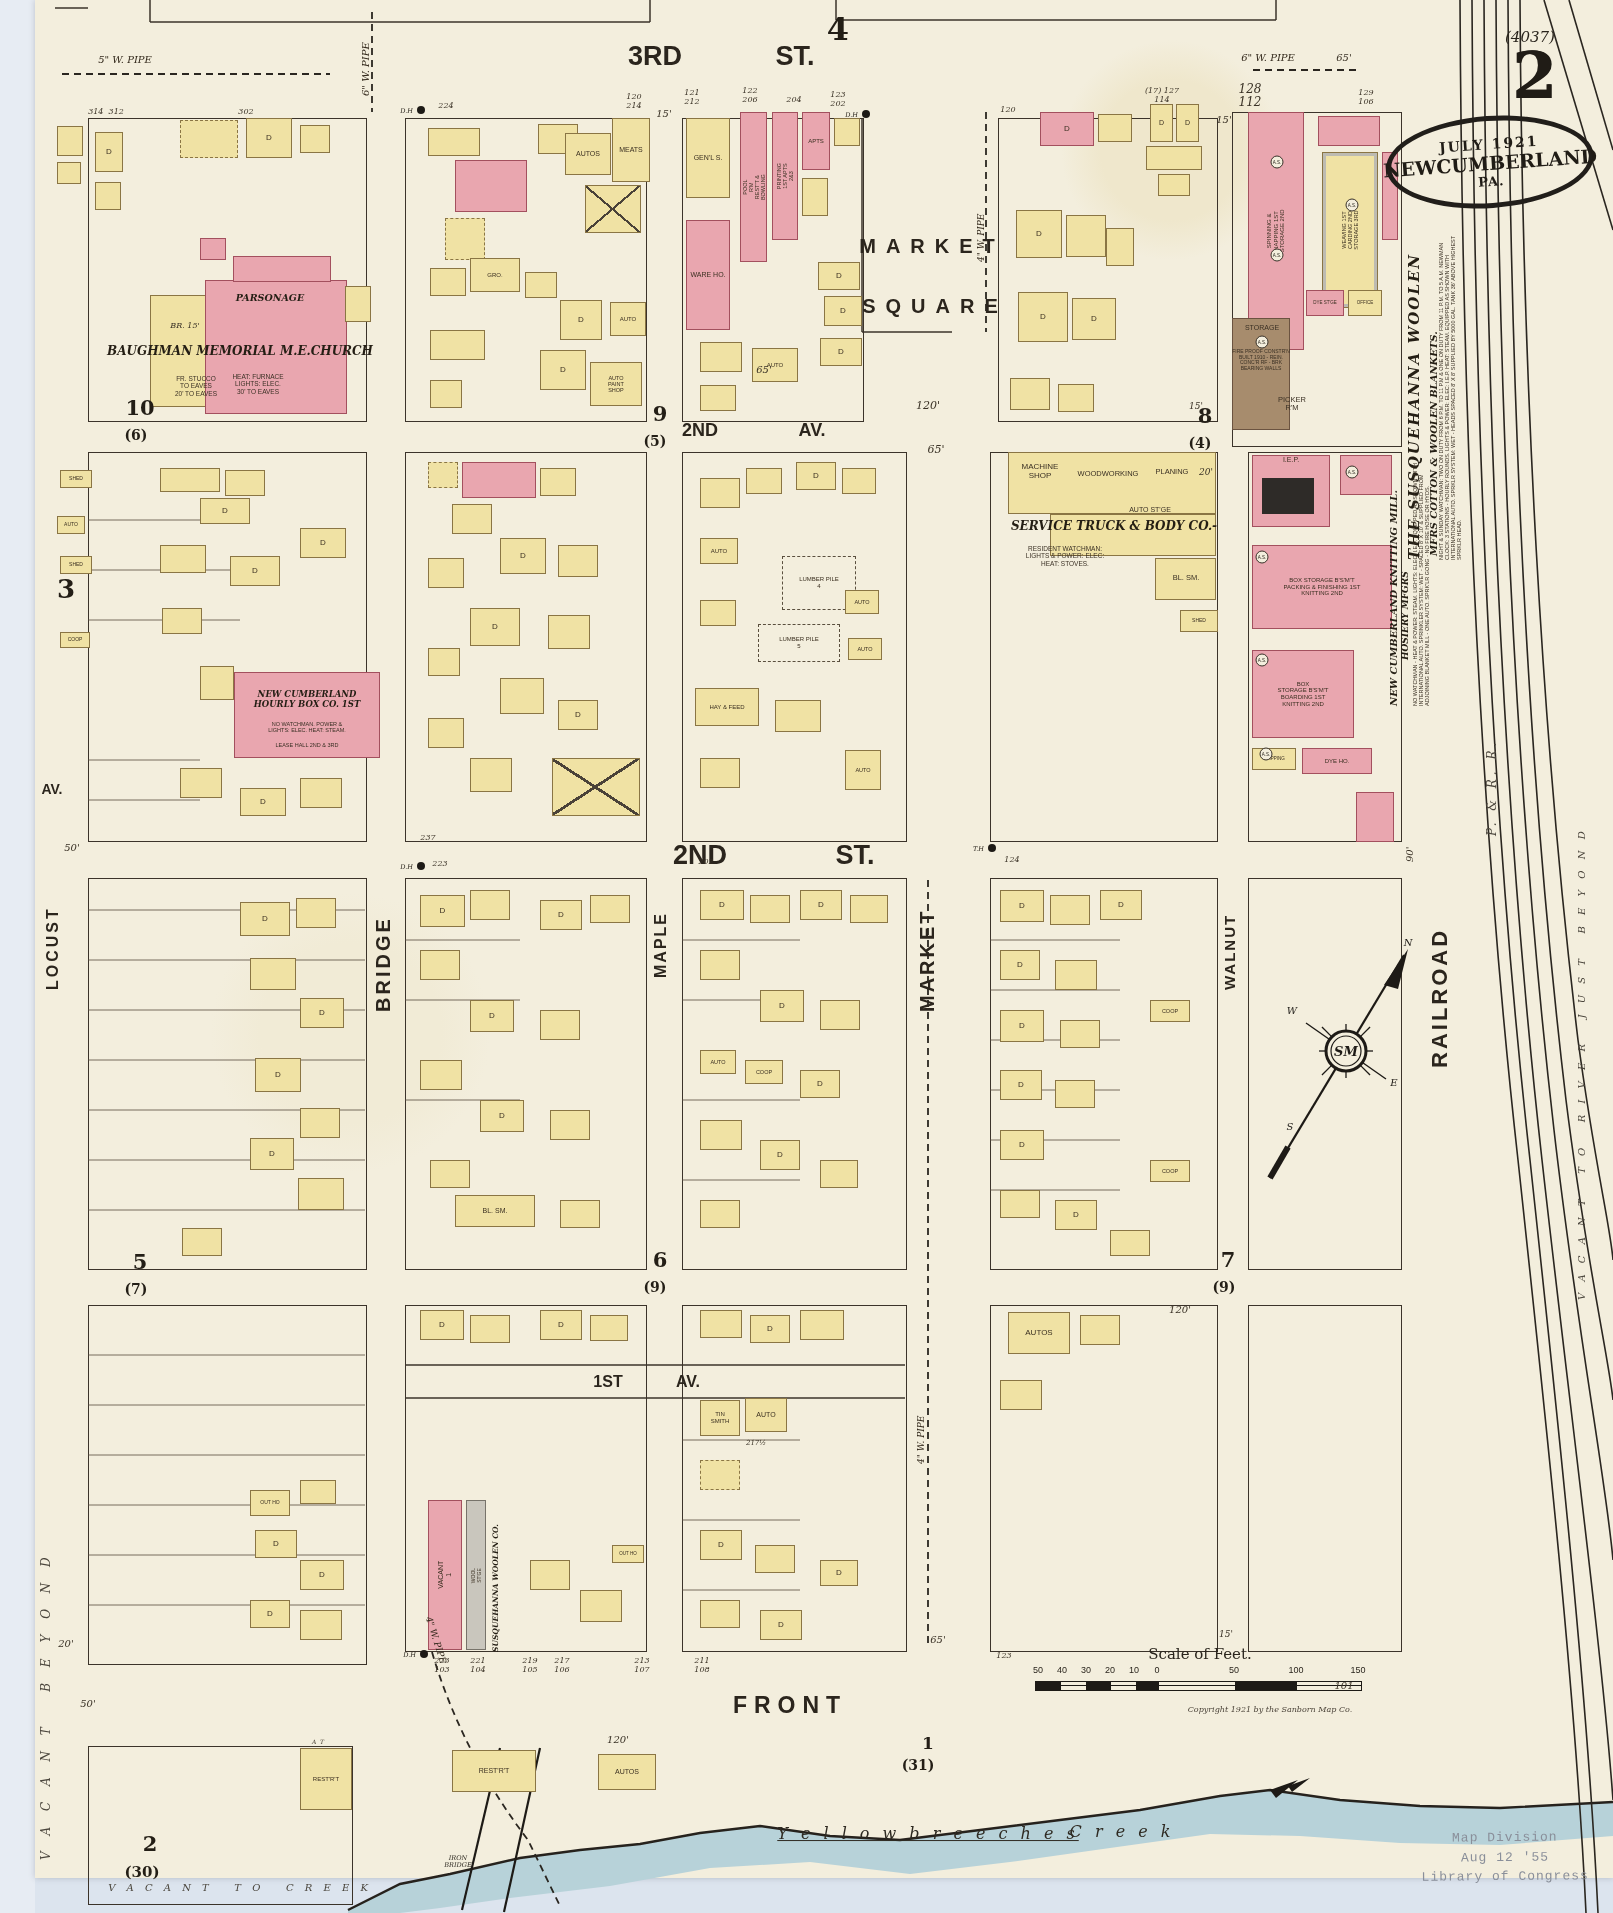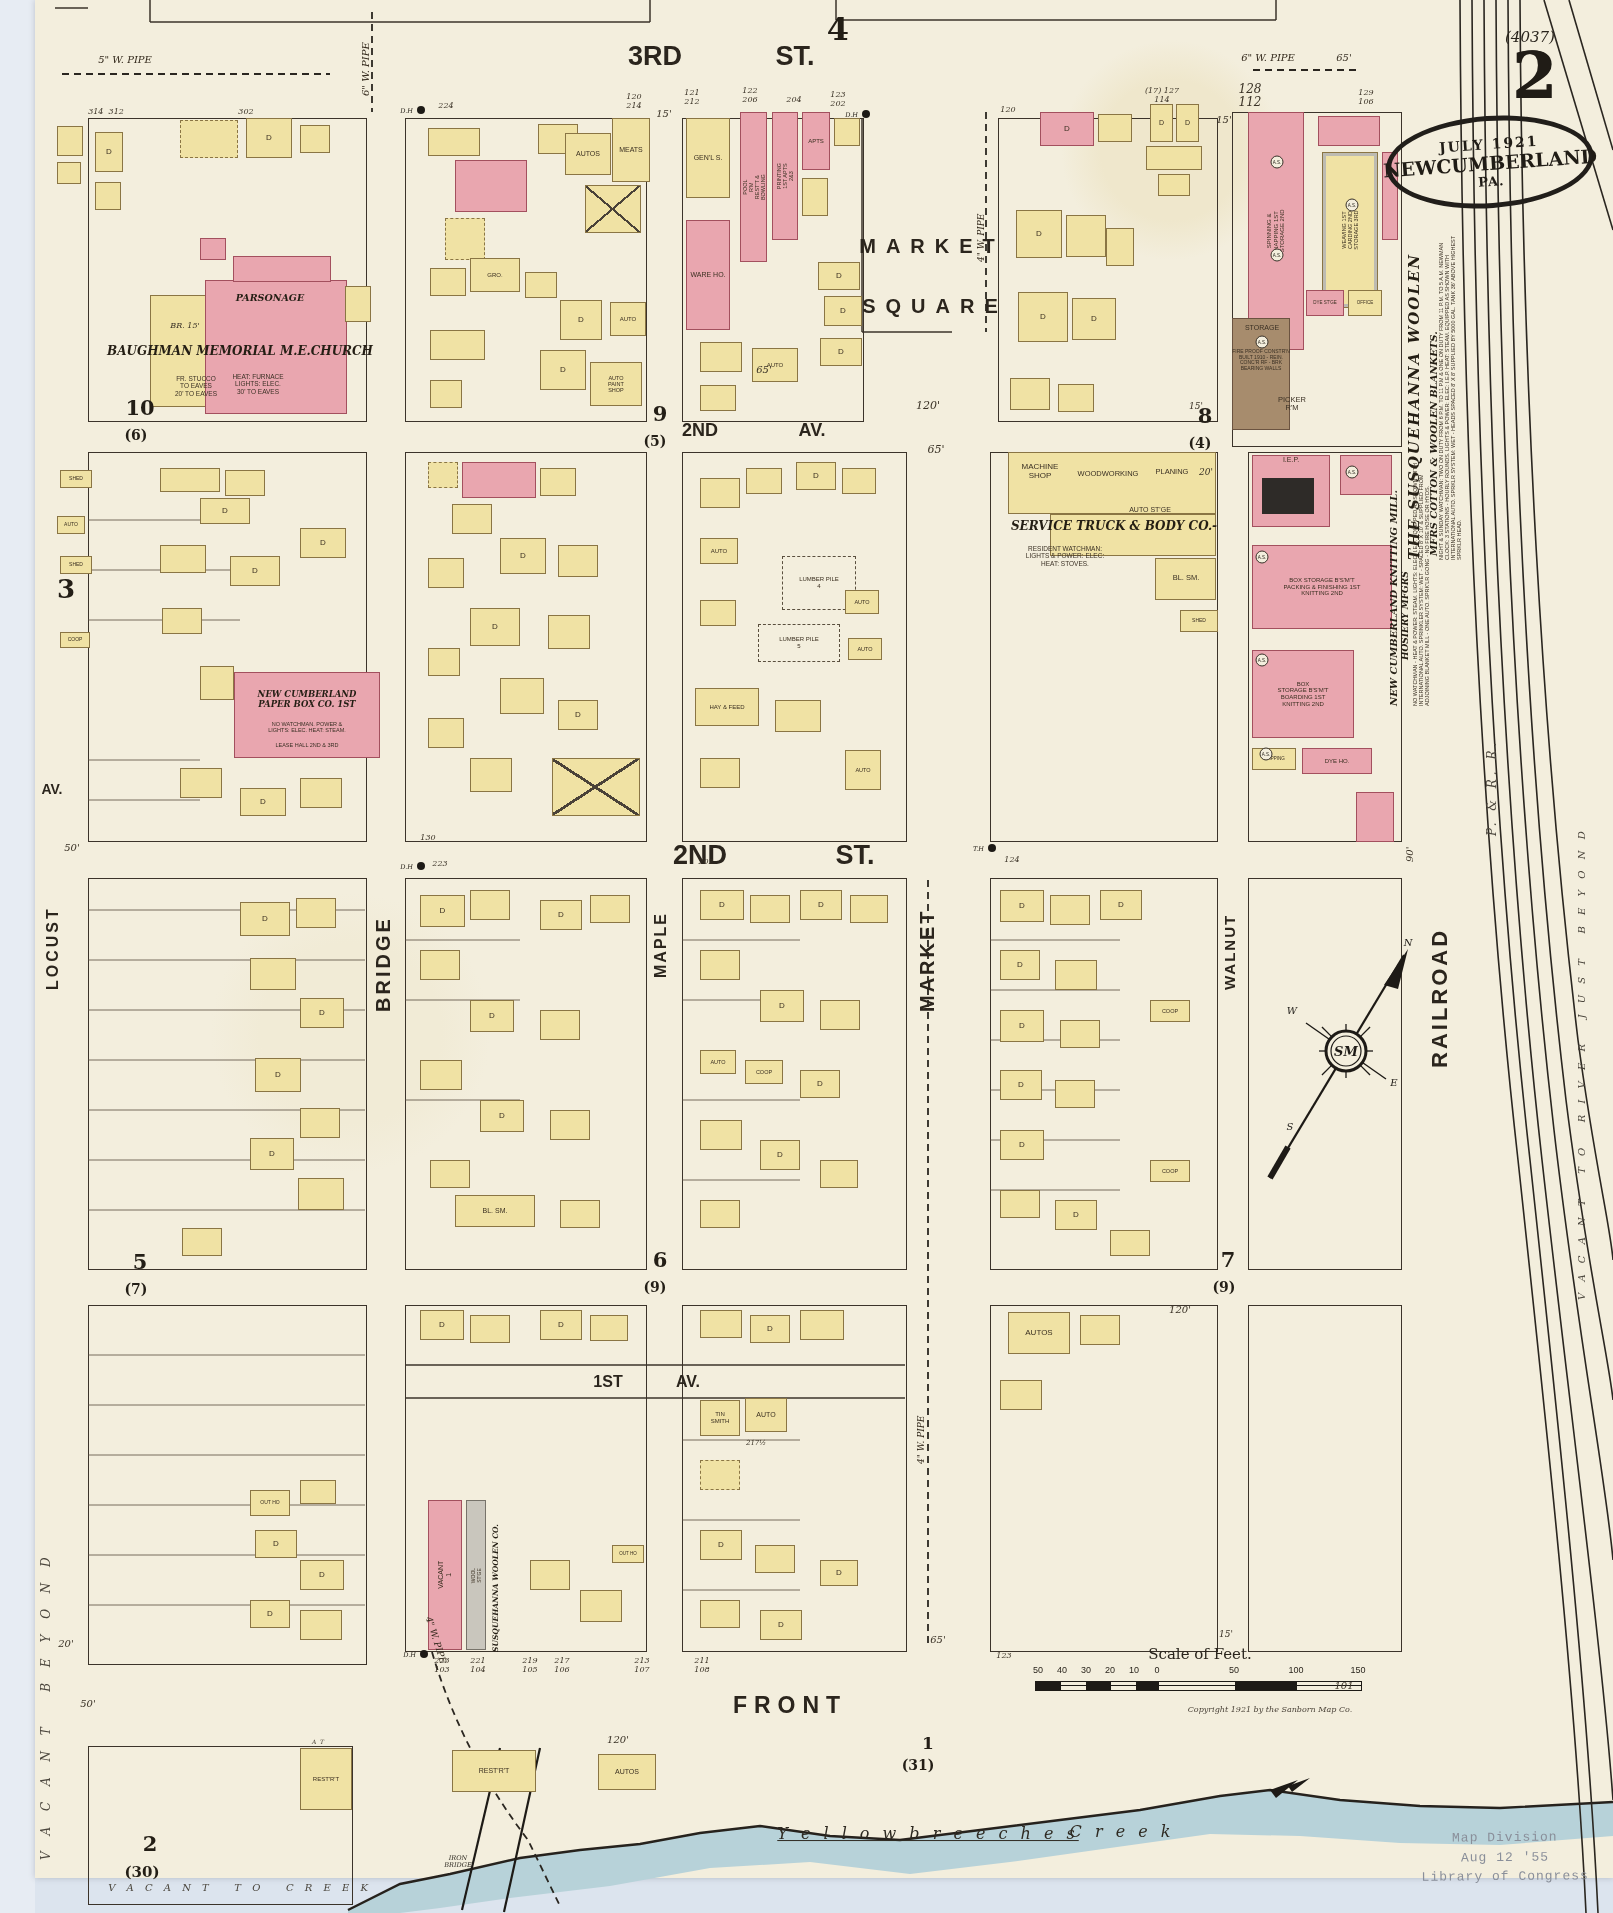--- a/index.html
+++ b/index.html
@@ -688,21 +688,21 @@
       <div class="lbl bname" style="font-size: 12px; left: 240px; top: 352px; transform: translate(-50%, -50%);">BAUGHMAN MEMORIAL M.E.CHURCH</div>
       <div class="lbl bname" style="font-size: 9.5px; left: 270px; top: 298px; transform: translate(-50%, -50%);">PARSONAGE</div>
       <div class="lbl m" style="font-size: 8px; left: 185px; top: 326px; transform: translate(-50%, -50%);">BR. 15'</div>
       <div class="lbl note" style="font-size: 6.5px; left: 196px; top: 386px; transform: translate(-50%, -50%);">FR. STUCCO
 TO EAVES
 20' TO EAVES</div>
       <div class="lbl note" style="font-size: 6.5px; left: 258px; top: 384px; transform: translate(-50%, -50%);">HEAT: FURNACE
 LIGHTS: ELEC.
 30' TO EAVES</div>
       <div class="lbl bname" style="font-size: 8.5px; left: 307px; top: 700px; transform: translate(-50%, -50%);">NEW CUMBERLAND
-PAPER BOX CO. 1ST</div>
+HOURLY BOX CO. 1ST</div>
       <div class="lbl note" style="font-size: 5.5px; left: 307px; top: 727px; transform: translate(-50%, -50%);">NO WATCHMAN. POWER &amp;
 LIGHTS: ELEC. HEAT: STEAM.</div>
       <div class="lbl note" style="font-size: 5.5px; left: 307px; top: 745px; transform: translate(-50%, -50%);">LEASE HALL 2ND &amp; 3RD</div>
       <div class="lbl note" style="font-size: 8px; left: 1040px; top: 472px; transform: translate(-50%, -50%);">MACHINE
 SHOP</div>
       <div class="lbl note" style="font-size: 7.5px; left: 1108px; top: 474px; transform: translate(-50%, -50%);">WOODWORKING</div>
       <div class="lbl note" style="font-size: 7.5px; left: 1172px; top: 472px; transform: translate(-50%, -50%);">PLANING</div>
       <div class="lbl note" style="font-size: 7px; left: 1150px; top: 510px; transform: translate(-50%, -50%);">AUTO ST'GE</div>
       <div class="lbl bname" style="font-size: 12px; left: 1114px; top: 527px; transform: translate(-50%, -50%);">SERVICE TRUCK &amp; BODY CO.-</div>
       <div class="lbl note" style="font-size: 6.5px; left: 1065px; top: 556px; transform: translate(-50%, -50%);">RESIDENT WATCHMAN:
@@ -751,21 +751,21 @@
       <div class="lbl ad" style="font-size: 8px; left: 838px; top: 100px; transform: translate(-50%, -50%);">123
 202</div>
       <div class="lbl ad" style="font-size: 8px; left: 1008px; top: 110px; transform: translate(-50%, -50%);">120</div>
       <div class="lbl ad" style="font-size: 8px; left: 1162px; top: 96px; transform: translate(-50%, -50%);">(17) 127
 114</div>
       <div class="lbl ad" style="font-size: 12px; left: 1250px; top: 96px; transform: translate(-50%, -50%);">128
 112</div>
       <div class="lbl ad" style="font-size: 8px; left: 1366px; top: 98px; transform: translate(-50%, -50%);">129
 106</div>
       <div class="lbl ad" style="font-size: 8px; left: 440px; top: 864px; transform: translate(-50%, -50%);">223</div>
-      <div class="lbl ad" style="font-size: 8px; left: 428px; top: 838px; transform: translate(-50%, -50%);">130</div>
+      <div class="lbl ad" style="font-size: 8px; left: 428px; top: 838px; transform: translate(-50%, -50%);">237</div>
       <div class="lbl ad" style="font-size: 8px; left: 706px; top: 862px; transform: translate(-50%, -50%);">202</div>
       <div class="lbl ad" style="font-size: 8px; left: 1012px; top: 860px; transform: translate(-50%, -50%);">124</div>
       <div class="lbl ad" style="font-size: 8px; left: 442px; top: 1666px; transform: translate(-50%, -50%);">223
 103</div>
       <div class="lbl ad" style="font-size: 8px; left: 478px; top: 1666px; transform: translate(-50%, -50%);">221
 104</div>
       <div class="lbl ad" style="font-size: 8px; left: 530px; top: 1666px; transform: translate(-50%, -50%);">219
 105</div>
       <div class="lbl ad" style="font-size: 8px; left: 562px; top: 1666px; transform: translate(-50%, -50%);">217
 106</div>

